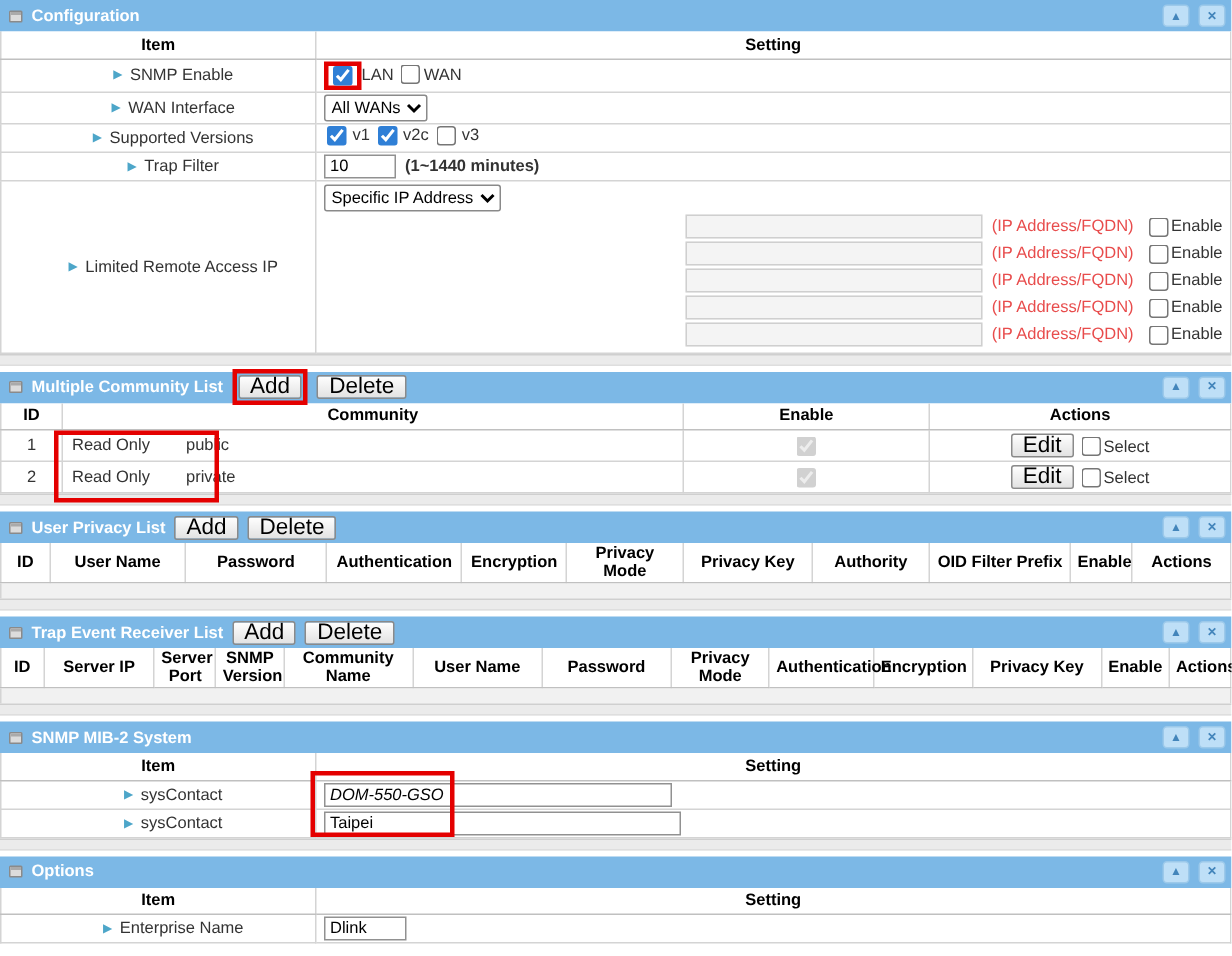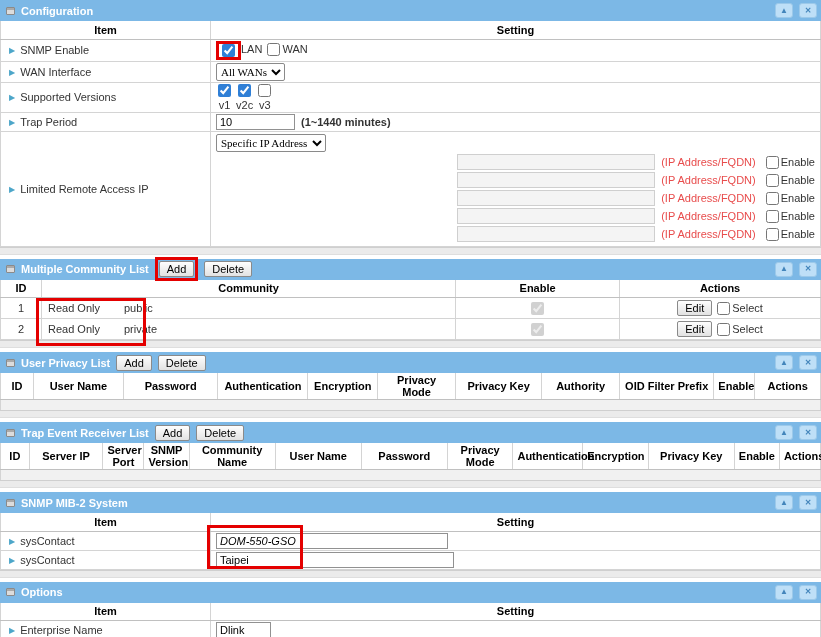--- a/index.html
+++ b/index.html
@@ -25,62 +25,62 @@
   .sec-title { color:#fff; font-weight:bold; font-size:11px; white-space:nowrap; }
   .spacer { flex:1; }
   .hdr-btn {
     width:18px; height:15px; border:1px solid #9cc9ea;
     background:#bedff7; border-radius:3px; color:#4385bb;
     font-size:8px; font-weight:bold; line-height:12px;
     text-align:center; cursor:pointer; padding:0;
   }
   .btn {
     font-family:"Liberation Sans", sans-serif;
-    font-size:11px; color:#000;
+    font-size:15px; color:#000;
     background:linear-gradient(#fefefe,#e2e2e2);
     border:1px solid #8a8a8a; border-radius:2px;
     padding:1px 9px; cursor:pointer; line-height:14px;
   }
   .btn-sm { padding:0 7px; }
   table { border-collapse:collapse; width:821px; table-layout:fixed; }
   td { border:1px solid #d4d4d4; border-top:none; padding:1px 4px; vertical-align:middle; }
   tr.thead td {
     text-align:center; font-weight:bold; color:#000;
     height:18px; border-bottom:1px solid #c0c0c0; background:#fff;
   }
-  td.lbl { padding-left:8px; }
+  td.lbl { padding-left:24px;text-align:center; }
   .arr { color:#4da6c9; font-size:8px; margin-right:5px; vertical-align:1px; }
   td.set { padding-left:5px; }
   .cfg td { height:18px; }
   .cfg td.lbl { border-right:1px solid #d4d4d4; }
   input[type=text] {
     font-family:"Liberation Sans", sans-serif; font-size:11px;
     height:16px; border:1px solid #919191; background:#fff; padding:0 3px;
   }
   input[type=text]:disabled { background:#f4f4f4; border:1px solid #cfcfcf; }
   input[type=checkbox] { width:13px; height:13px; vertical-align:-3px; accent-color:#2f7fd6; margin:0 2px; }
   select {
-    font-family:Liberation Serif, serif; font-size:11px;
+    font-family:Liberation Sans, sans-serif; font-size:11px;
     height:18px; border:1px solid #8a8a8a; background:#fff; border-radius:2px;
   }
   .redwrap { display:inline-block; border:3px solid #e40000; padding:0px 1px; line-height:0; vertical-align:middle; }
   .redwrap-btn { display:inline-block; border:3px solid #e40000; padding:1px; line-height:0; }
   .red-overlay { position:absolute; border:3px solid #e40000; pointer-events:none; z-index:5; }
   .ip-row { display:flex; align-items:center; height:17px; margin:1px 0;justify-content:flex-end; }
   .ip-input { width:198px; margin-right:6px; }
   .ip-hint { color:#e84c4c; margin-right:8px; white-space:nowrap; }
   .hint { color:#333; margin-left:6px;font-weight:bold; }
   .sec-footer { height:8px; background:#ebebeb; border-top:1px solid #cfcfcf; border-bottom:1px solid #dedede; }
   .list td { height:21px; text-align:center; }
   .list td.left { text-align:left; padding-left:6px; }
   .acc { display:inline-block; width:76px; }
   .thead2 td { height:30px; line-height:12px; }
   .empty-band { height:10px; background:#f1f1f1; border-left:1px solid #d4d4d4; border-right:1px solid #d4d4d4; }
   .chk-label { color:#333; }
-  .select-pair { display:inline-flex; align-items:center; gap:2px;flex-direction:column; }
+  .select-pair { display:inline-flex; gap:2px; }
 </style>
 </head>
 <body>
 
 <div class="section">
   <div class="sec-header">
     <span class="sec-icon"></span>
     <span class="sec-title">Configuration</span>
     <span class="spacer"></span>
     <button class="hdr-btn">▲</button>
@@ -120,22 +120,22 @@
               <input type="checkbox" checked="true" style="">
               <span class="chk-label">v2c</span>
             </span>
         <span class="select-pair">
               <input type="checkbox" style="">
               <span class="chk-label">v3</span>
             </span>
       </td>
     </tr>
     <tr>
-      <td class="lbl"><span class="arr">▶</span><span>Trap Period</span></td>
-      <td class="set"><input type="text" style="width: 79px;" value="10"><span class="hint">(1~1440 minutes)</span></td>
+      <td class="lbl"><span class="arr">▶</span><span>Trap Filter</span></td>
+      <td class="set"><input type="text" style="width: 48px;" value="10"><span class="hint">(1~1440 minutes)</span></td>
     </tr>
     <tr>
       <td class="lbl"><span class="arr">▶</span><span>Limited Remote Access IP</span></td>
       <td class="set" style="padding:2px 5px;">
         <select style="margin-bottom:1px;"><option>Specific IP Address</option></select>
         <div class="ip-row">
           <input type="text" class="ip-input" disabled="" style="">
           <span class="ip-hint">(IP Address/FQDN)</span>
           <input type="checkbox" style="">
               <span class="chk-label">Enable</span>

